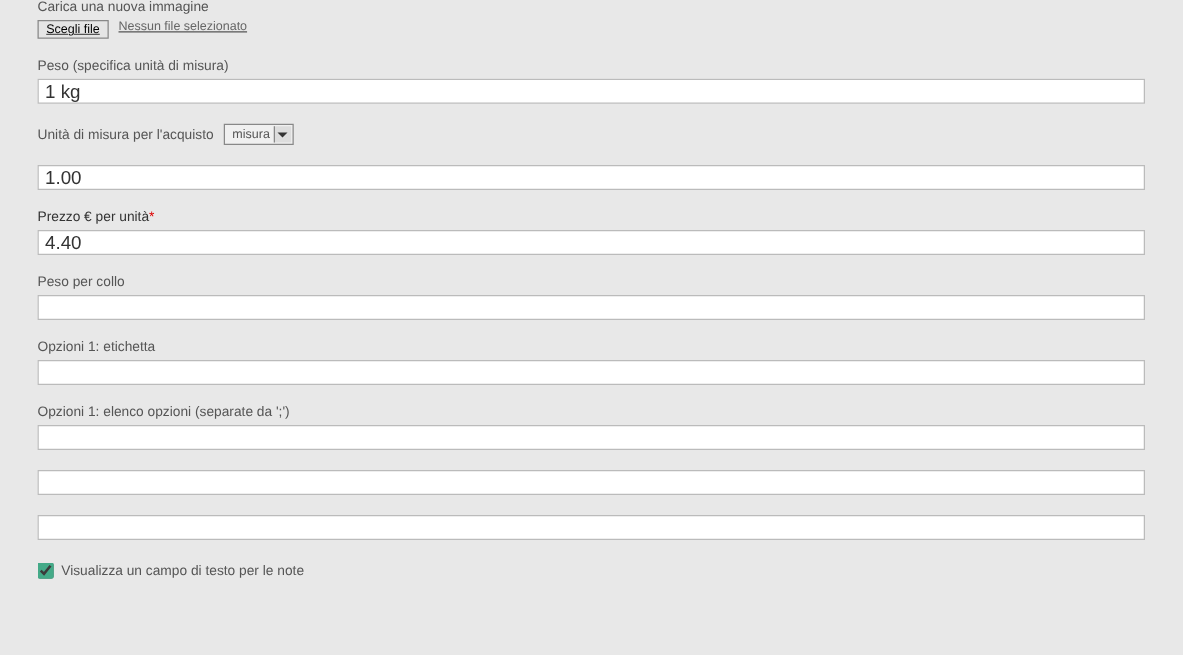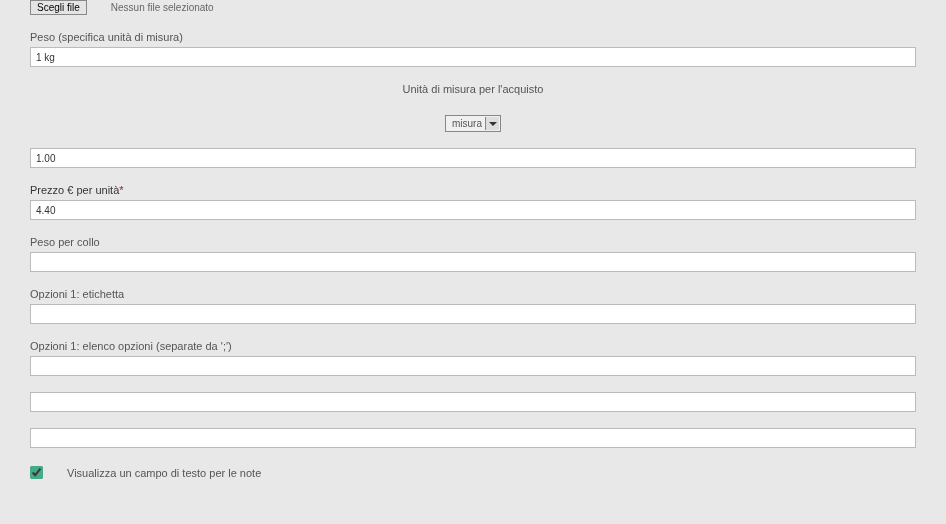--- a/index.html
+++ b/index.html
@@ -24,47 +24,46 @@
       color: #333;
     }
     .required {
       color: #d00;
     }
     input[type="text"] {
       width: 100%;
       border: 1px solid #bbb;
       padding: 3px 5px;
       font-family: Verdana, Geneva, sans-serif;
-      font-size: 10px;
+      font-size: 15px;
       background: #fff;
       color: #333;
       height: 20px;
     }
     .file-row {
       display: flex;
-      align-items: center;
-      gap: 24px;
+      gap: 8px;
+      text-decoration: underline;
     }
     .file-btn {
       border: 1px solid #888;
       background: #e5e5e5;
       padding: 1px 6px;
       font-size: 10px;
       font-family: Verdana, Geneva, sans-serif;
       cursor: pointer;
     }
     .file-status {
       font-size: 10px;
       color: #666;
     }
     .inline-field {
       display: flex;
       align-items: center;
-      gap: 20px;
-      flex-direction: column;
+      gap: 8px;
     }
     .select-wrap {
       position: relative;
       display: inline-flex;
       align-items: center;
       border: 1px solid #888;
       background: #f0f0f0;
       padding: 0 2px 0 6px;
       height: 17px;
       font-size: 10px;
@@ -87,34 +86,35 @@
     }
     .select-arrow::after {
       content: "";
       border-left: 4px solid transparent;
       border-right: 4px solid transparent;
       border-top: 4px solid #333;
     }
     .checkbox-row {
       display: flex;
       align-items: center;
-      gap: 24px;
+      gap: 6px;
       margin-top: 18px;
       margin-bottom: 40px;
     }
     input[type="checkbox"] {
       width: 13px;
       height: 13px;
       accent-color: #4a8;
     }
   </style>
 </head>
 <body>
 
 <div class="field">
+  <span class="label">Carica una nuova immagine</span>
   <div class="file-row">
     <button class="file-btn">Scegli file</button>
     <span class="file-status">Nessun file selezionato</span>
   </div>
 </div>
 
 <div class="field">
   <span class="label">Peso (specifica unità di misura)</span>
   <input type="text" value="1 kg" style="">
 </div>

